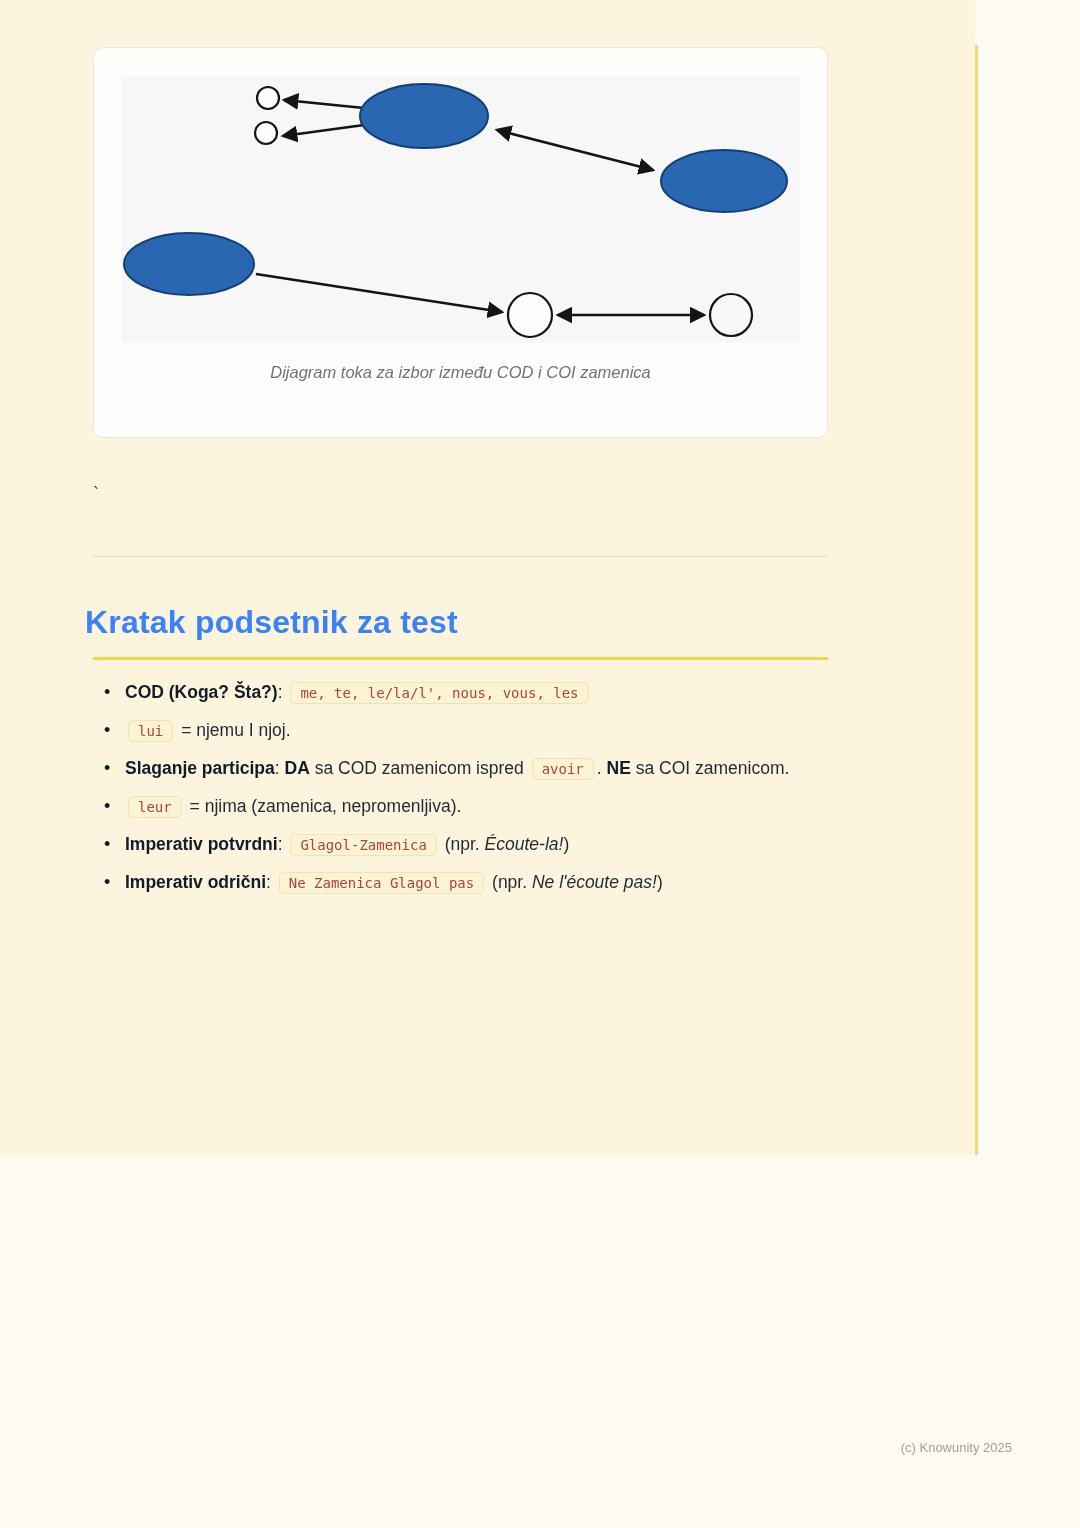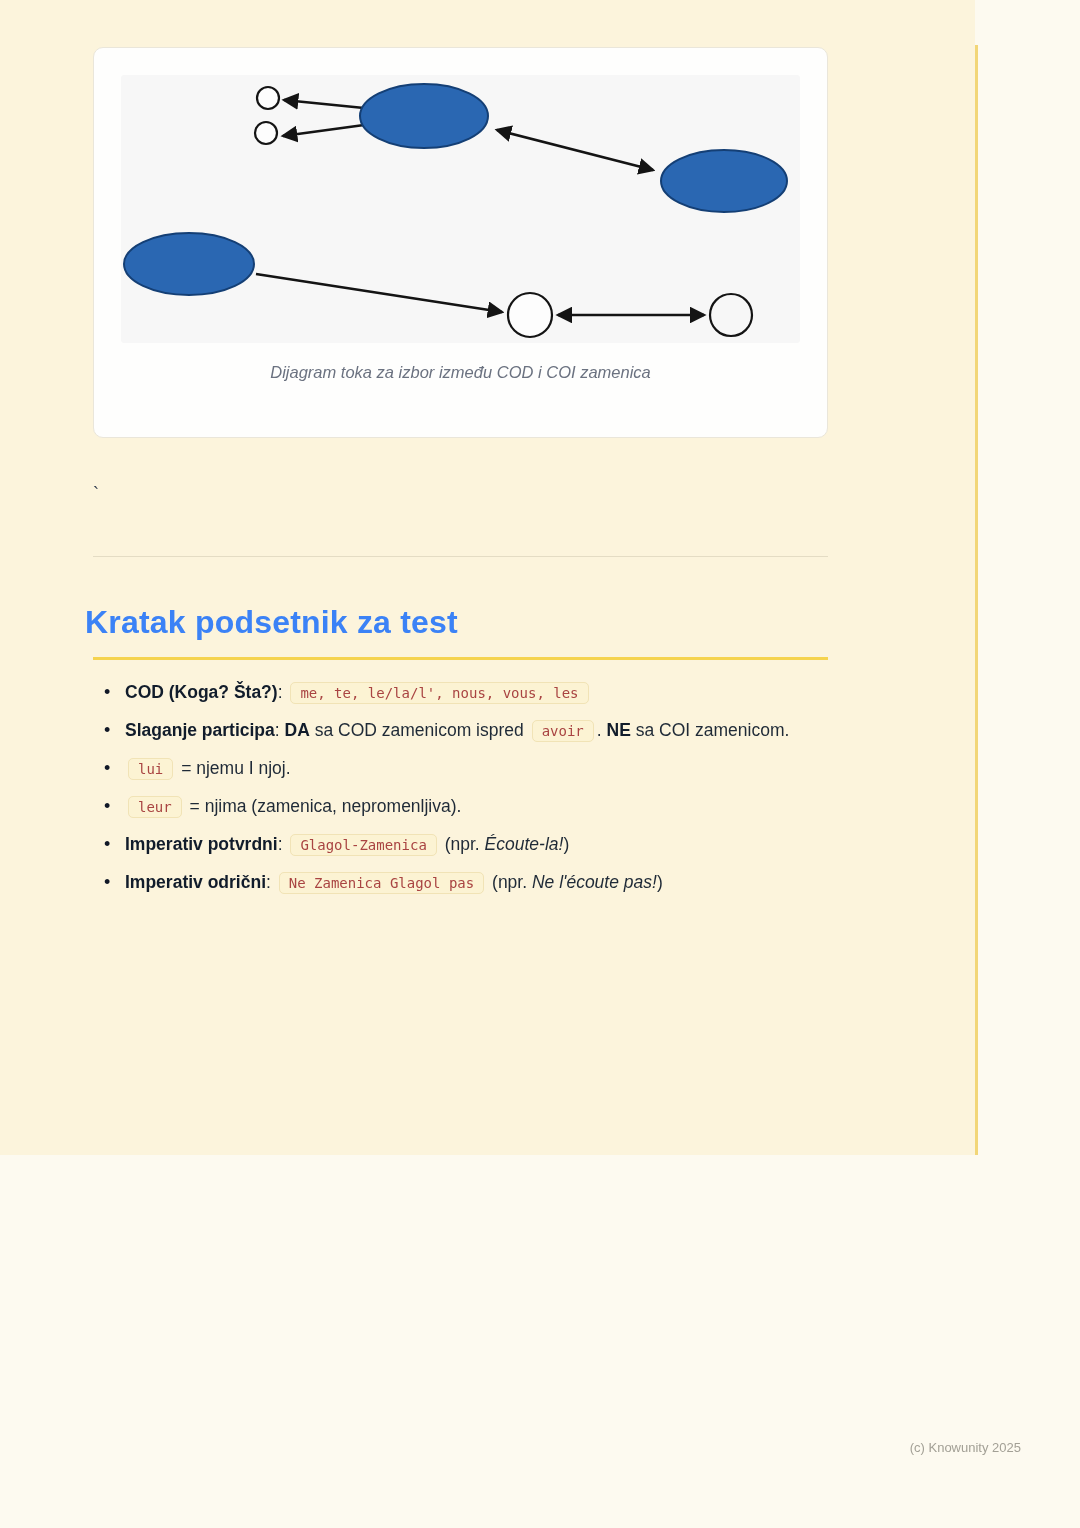--- a/index.html
+++ b/index.html
@@ -80,21 +80,21 @@
     background:#FCF3D3;
     border:1px solid #F1E3B6;
     border-radius:5px;
     padding:2px 9px;
     margin:0 3px;
     white-space:nowrap;
   }
   strong{color:#111C2B;}
   em{font-style:italic;}
   .footer-credit{
-    position:absolute;right:59px;top:1440px;
+    position:absolute;right:68px;top:1440px;
     font-size:13px;color:#A3A096;
   }
 </style>
 </head>
 <body>
 
 <div class="content-bg"></div>
 <div class="accent-line"></div>
 
 <div class="figure-card">
@@ -127,20 +127,20 @@
 
 <div class="stray-backtick">`</div>
 
 <hr class="section-divider">
 
 <h1 class="section-title">Kratak podsetnik za test</h1>
 <div class="title-underline"></div>
 
 <ul class="bullet-list">
     <li><strong>COD (Koga? Šta?)</strong><span>: </span><code class="chip">me, te, le/la/l', nous, vous, les</code></li>
+    <li><code class="chip">lui</code><span> = njemu I njoj.</span></li>
     <li><strong>Slaganje participa</strong><span>: </span><strong>DA</strong><span> sa COD zamenicom ispred </span><code class="chip">avoir</code><span>. </span><strong>NE</strong><span> sa COI zamenicom.</span></li>
-    <li><code class="chip">lui</code><span> = njemu I njoj.</span></li>
     <li><code class="chip">leur</code><span> = njima (zamenica, nepromenljiva).</span></li>
     <li><strong>Imperativ potvrdni</strong><span>: </span><code class="chip">Glagol-Zamenica</code><span> (npr. </span><em>Écoute-la!</em><span>)</span></li>
     <li><strong>Imperativ odrični</strong><span>: </span><code class="chip">Ne Zamenica Glagol pas</code><span> (npr. </span><em>Ne l'écoute pas!</em><span>)</span></li>
   </ul>
 
 <div class="footer-credit">(c) Knowunity 2025</div>
 
 </body></html>

